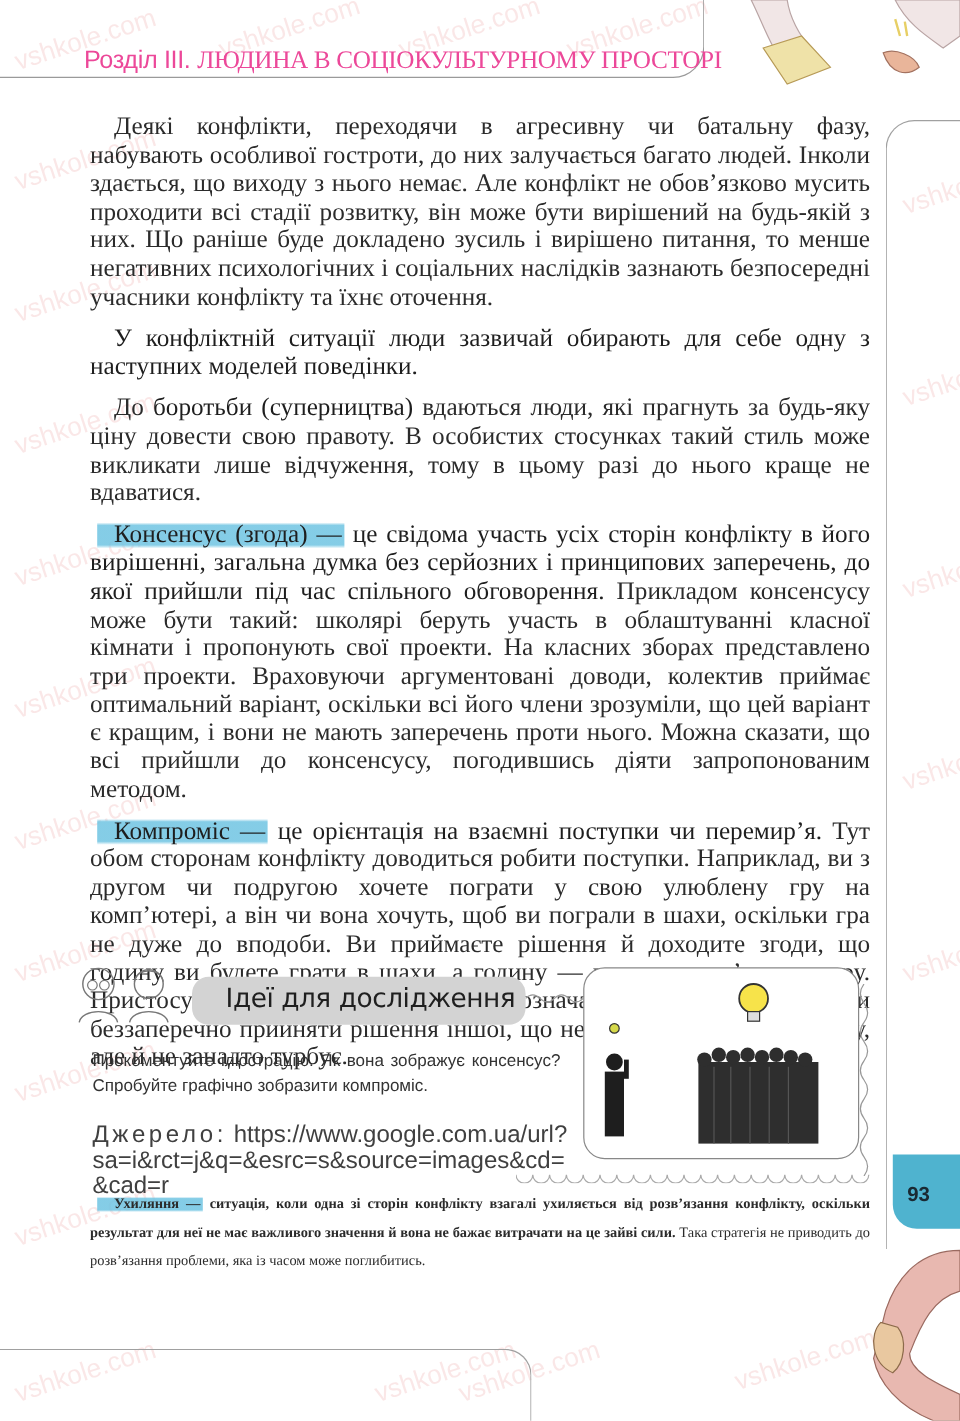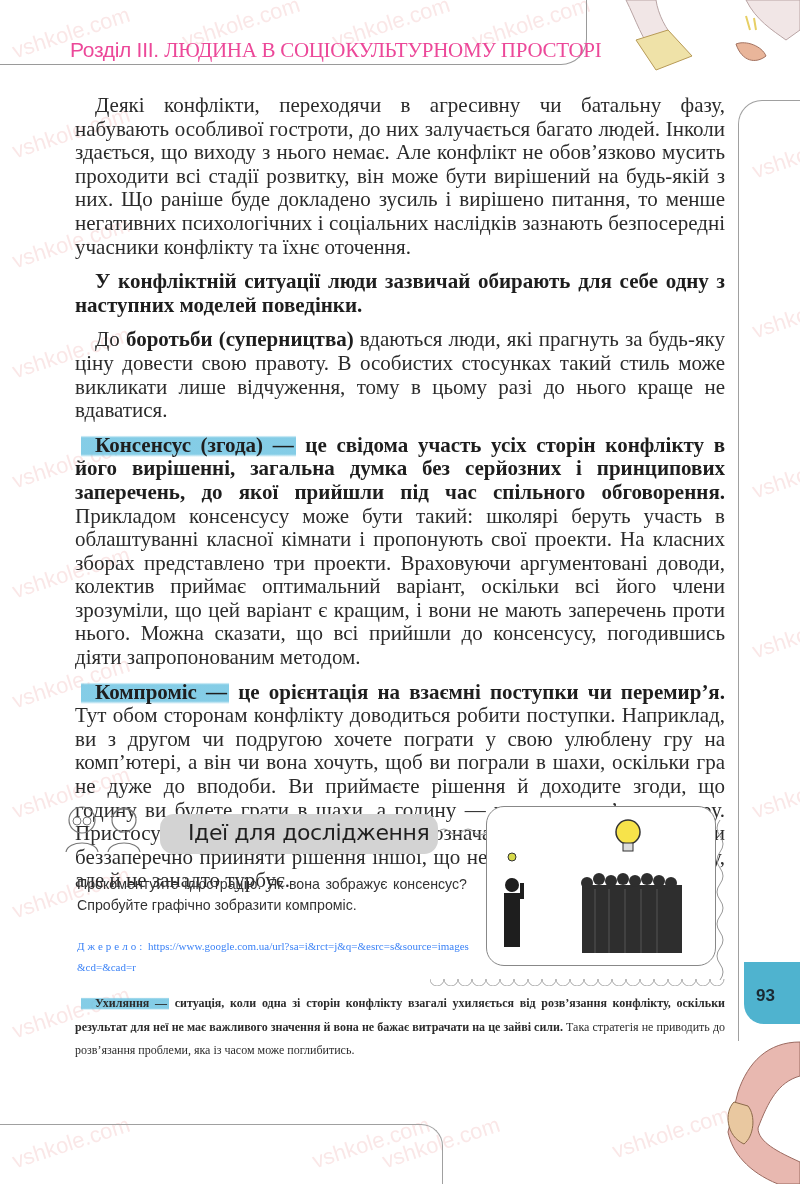--- a/index.html
+++ b/index.html
@@ -45,21 +45,21 @@
     .footer-frame {
       position: absolute; left: -10px; top: 1124px; width: 452px; height: 80px;
       border-top: 1px solid #a0a0a0; border-right: 1px solid #a0a0a0;
       border-top-right-radius: 22px;
     }
     .content {
       position: absolute; left: 75px; top: 94px; width: 650px;
       font-size: 21px; line-height: 23.6px; text-align: justify;
     }
     .content p { margin: 0 0 11px 0; text-indent: 20px; }
-    .content b { font-weight: bold; color: #1e1e1e; margin-top: 16px; }
+    .content b { font-weight: normal; color: #1e1e1e; margin-top: 16px; }
     .hl {
       background: linear-gradient(180deg, rgba(111,196,226,0) 10%, rgba(111,196,226,0.85) 20%, rgba(111,196,226,0.85) 88%, rgba(111,196,226,0) 100%);
       padding: 0 2px 0 14px; margin-left: -14px;
     }
     .ideas-area { position: absolute; left: 60px; top: 800px; width: 680px; height: 180px; }
     .avatars { position: absolute; left: 0; top: 0; width: 90px; height: 55px; }
     .ideas-pill {
       position: absolute; left: 100px; top: 14px; width: 278px; height: 40px;
       background: #d3d3d3; border-radius: 14px;
     }
@@ -68,21 +68,21 @@
       font-family: "DejaVu Sans", sans-serif; color: #1f1f1f; letter-spacing: -0.4px;
     }
     .wave-line { position: absolute; left: 378px; top: 22px; width: 50px; height: 20px; }
     .ideas-text {
       position: absolute; left: 17px; top: 74px; width: 390px;
       font-family: "Liberation Sans", sans-serif; font-size: 14.2px; line-height: 21px;
       color: #333; text-align: justify;
     }
     .ideas-source {
       position: absolute; left: 17px; top: 136px; width: 400px;
-      font-family: Liberation Serif, serif; font-size: 11px; line-height: 21px; color: #3b82f6;
+      font-family: Liberation Sans, sans-serif; font-size: 20px; line-height: 21px; color: #404040;
       word-break: break-all;
     }
     .ideas-source .lbl { letter-spacing: 3px; }
     .picture-frame {
       position: absolute; left: 486px; top: 806px; width: 228px; height: 158px;
       border: 1px solid #888; border-radius: 18px; background: #fff;
     }
     .scallops { position: absolute; left: 430px; top: 972px; width: 300px; height: 14px; }
     .right-wave { position: absolute; left: 712px; top: 820px; width: 16px; height: 160px; }
     .bottom-art { position: absolute; left: 718px; top: 1032px; width: 82px; height: 152px; }

